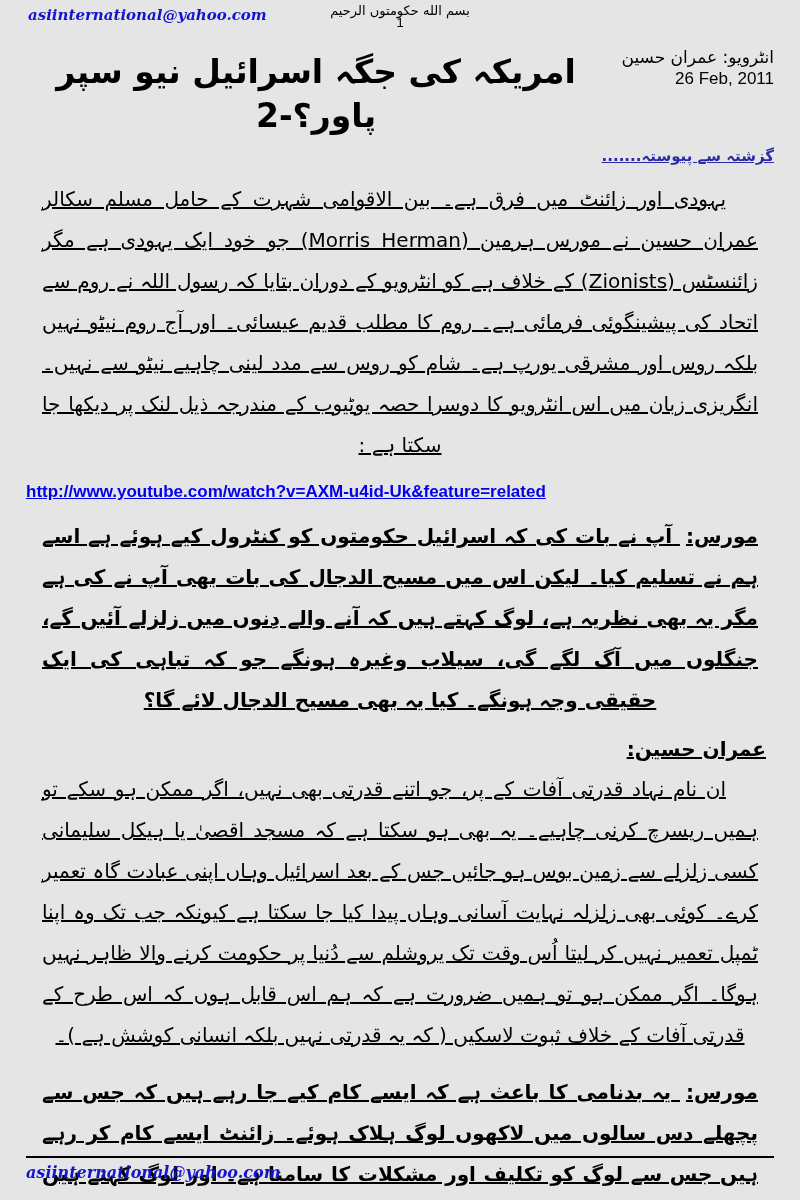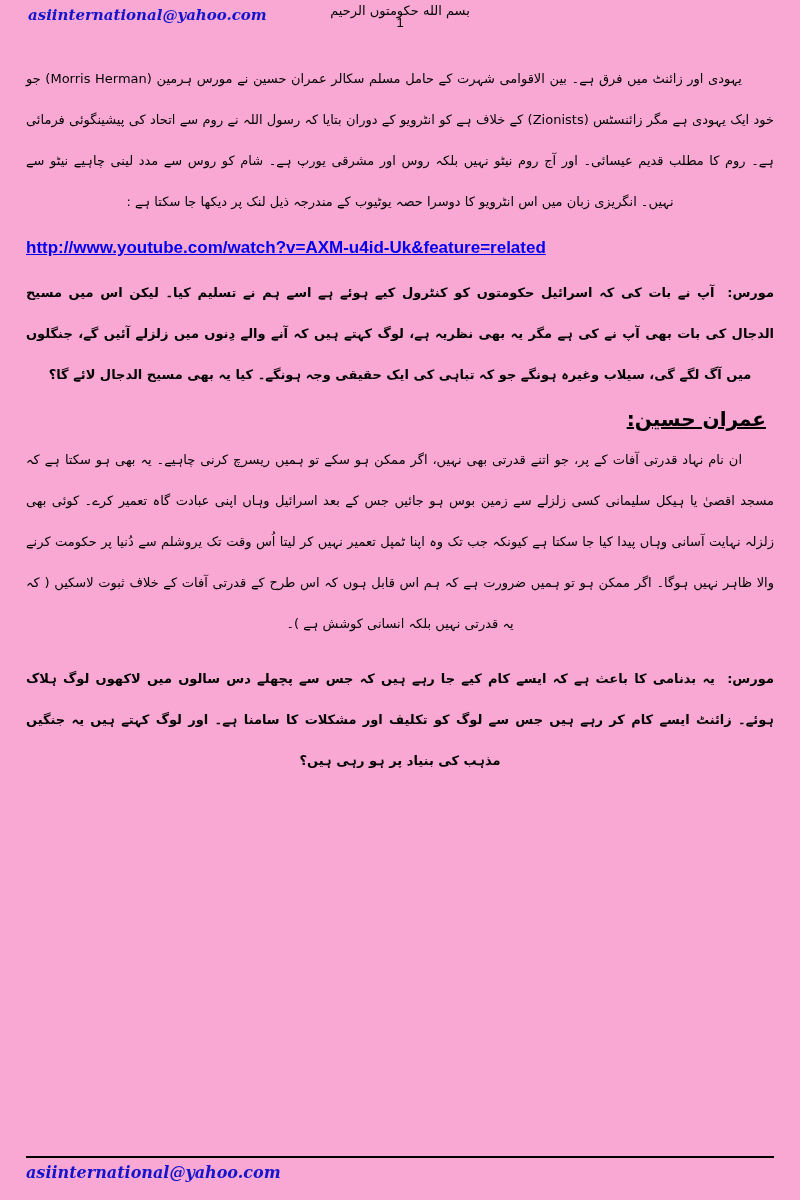--- a/index.html
+++ b/index.html
@@ -1,18 +1,18 @@
 <!DOCTYPE html>
 <html lang="ur"><head>
 <meta charset="utf-8">
 <style>
   html,body{margin:0;padding:0;background:#ffffff;}
   body{width:800px;height:1200px;font-family:"DejaVu Sans",sans-serif;color:#000;}
   .page{position:relative;width:800px;height:1200px;box-sizing:border-box;
-        padding:4px 26px 0 26px;overflow:hidden;background:#f9a8d4;}
+        padding:4px 26px 0 26px;overflow:hidden;background:#e5e5e5;}
 
   
   .top-strip{position:relative;height:38px;}
   .email-top{position:absolute;left:2px;top:2px;
              font-family:"DejaVu Serif",serif;font-style:italic;font-weight:bold;
              font-size:15px;color:#1414cc;text-decoration:none;}
   .bismillah-wrap{position:absolute;left:0;right:0;top:0;text-align:center;}
   .bismillah{font-size:13px;direction:rtl;line-height:14px;}
   .page-num{font-family:"Liberation Sans",sans-serif;font-size:13px;line-height:13px;margin-top:-2px;}
 
@@ -22,21 +22,21 @@
   .credit{font-size:17px;line-height:22px;}
   .date{font-family:"Liberation Sans",sans-serif;font-size:17px;direction:ltr;line-height:22px;}
   .title-wrap{flex:1;text-align:center;direction:rtl;padding-top:6px;}
   .doc-title{font-size:33px;font-weight:bold;line-height:44px;}
 
   .continued-row{direction:rtl;text-align:right;margin-top:8px;}
   .continued{color:#2b2ba8;font-size:15px;font-weight:bold;text-decoration:underline;}
 
   
   .urdu-par{direction:rtl;text-align:justify;text-align-last:center;-moz-text-align-last:center;
-            font-size:13px;line-height:41px;margin:0;}
+            font-size:20px;line-height:41px;margin:16px;text-decoration:underline;}
   .indent{text-indent:32px;}
   .bold{font-weight:bold;}
   .speaker{font-weight:bold;padding-left:6px;}
   .qa-heading{direction:rtl;text-align:right;font-size:20px;font-weight:bold;
               text-decoration:underline;margin:8px;}
 
   .mt-intro{margin-top:14px;}
   .mt-link{margin-top:16px;margin-bottom:14px;}
   .mt-q1{margin-top:4px;}
   .mt-h1{margin-top:12px;}
@@ -61,22 +61,32 @@
 
   <div class="top-strip">
     <a href="#" class="email-top">asiinternational@yahoo.com</a>
     <div class="bismillah-wrap">
       <div class="bismillah">بسم الله حکومتوں الرحيم</div>
       <div class="page-num">1</div>
     </div>
   </div>
 
   <div class="header-main">
+    <div class="credit-col">
+      <div class="credit">انٹرویو: عمران حسین</div>
+      <div class="date">26 Feb, 2011</div>
+    </div>
+    <div class="title-wrap">
+      <div class="doc-title">امریکہ کی جگہ اسرائیل نیو سپر پاور؟-2</div>
+    </div>
   </div>
 
+  <div class="continued-row">
+    <span class="continued">گزشتہ سے پیوستہ.......</span>
+  </div>
 
   <p class="urdu-par indent mt-intro">یہودی اور زائنٹ میں فرق ہے۔ بین الاقوامی شہرت کے حامل مسلم سکالر عمران حسین نے مورس ہرمین (Morris Herman) جو خود ایک یہودی ہے مگر زائنسٹس (Zionists) کے خلاف ہے کو انٹرویو کے دوران بتایا کہ رسول اللہ نے روم سے اتحاد کی پیشینگوئی فرمائی ہے۔ روم کا مطلب قدیم عیسائی۔ اور آج روم نیٹو نہیں بلکہ روس اور مشرقی یورپ ہے۔ شام کو روس سے مدد لینی چاہیے نیٹو سے نہیں۔ انگریزی زبان میں اس انٹرویو کا دوسرا حصہ یوٹیوب کے مندرجہ ذیل لنک پر دیکھا جا سکتا ہے :</p>
 
   <div class="video-link-row mt-link">
     <a href="#" class="video-link">http://www.youtube.com/watch?v=AXM-u4id-Uk&amp;feature=related</a>
   </div>
 
   <p class="urdu-par bold mt-q1">
     <span class="speaker">مورس:</span>
     <span>آپ نے بات کی کہ اسرائیل حکومتوں کو کنٹرول کیے ہوئے ہے اسے ہم نے تسلیم کیا۔ لیکن اس میں مسیح الدجال کی بات بھی آپ نے کی ہے مگر یہ بھی نظریہ ہے، لوگ کہتے ہیں کہ آنے والے دِنوں میں زلزلے آئیں گے، جنگلوں میں آگ لگے گی، سیلاب وغیرہ ہونگے جو کہ تباہی کی ایک حقیقی وجہ ہونگے۔ کیا یہ بھی مسیح الدجال لائے گا؟</span>

